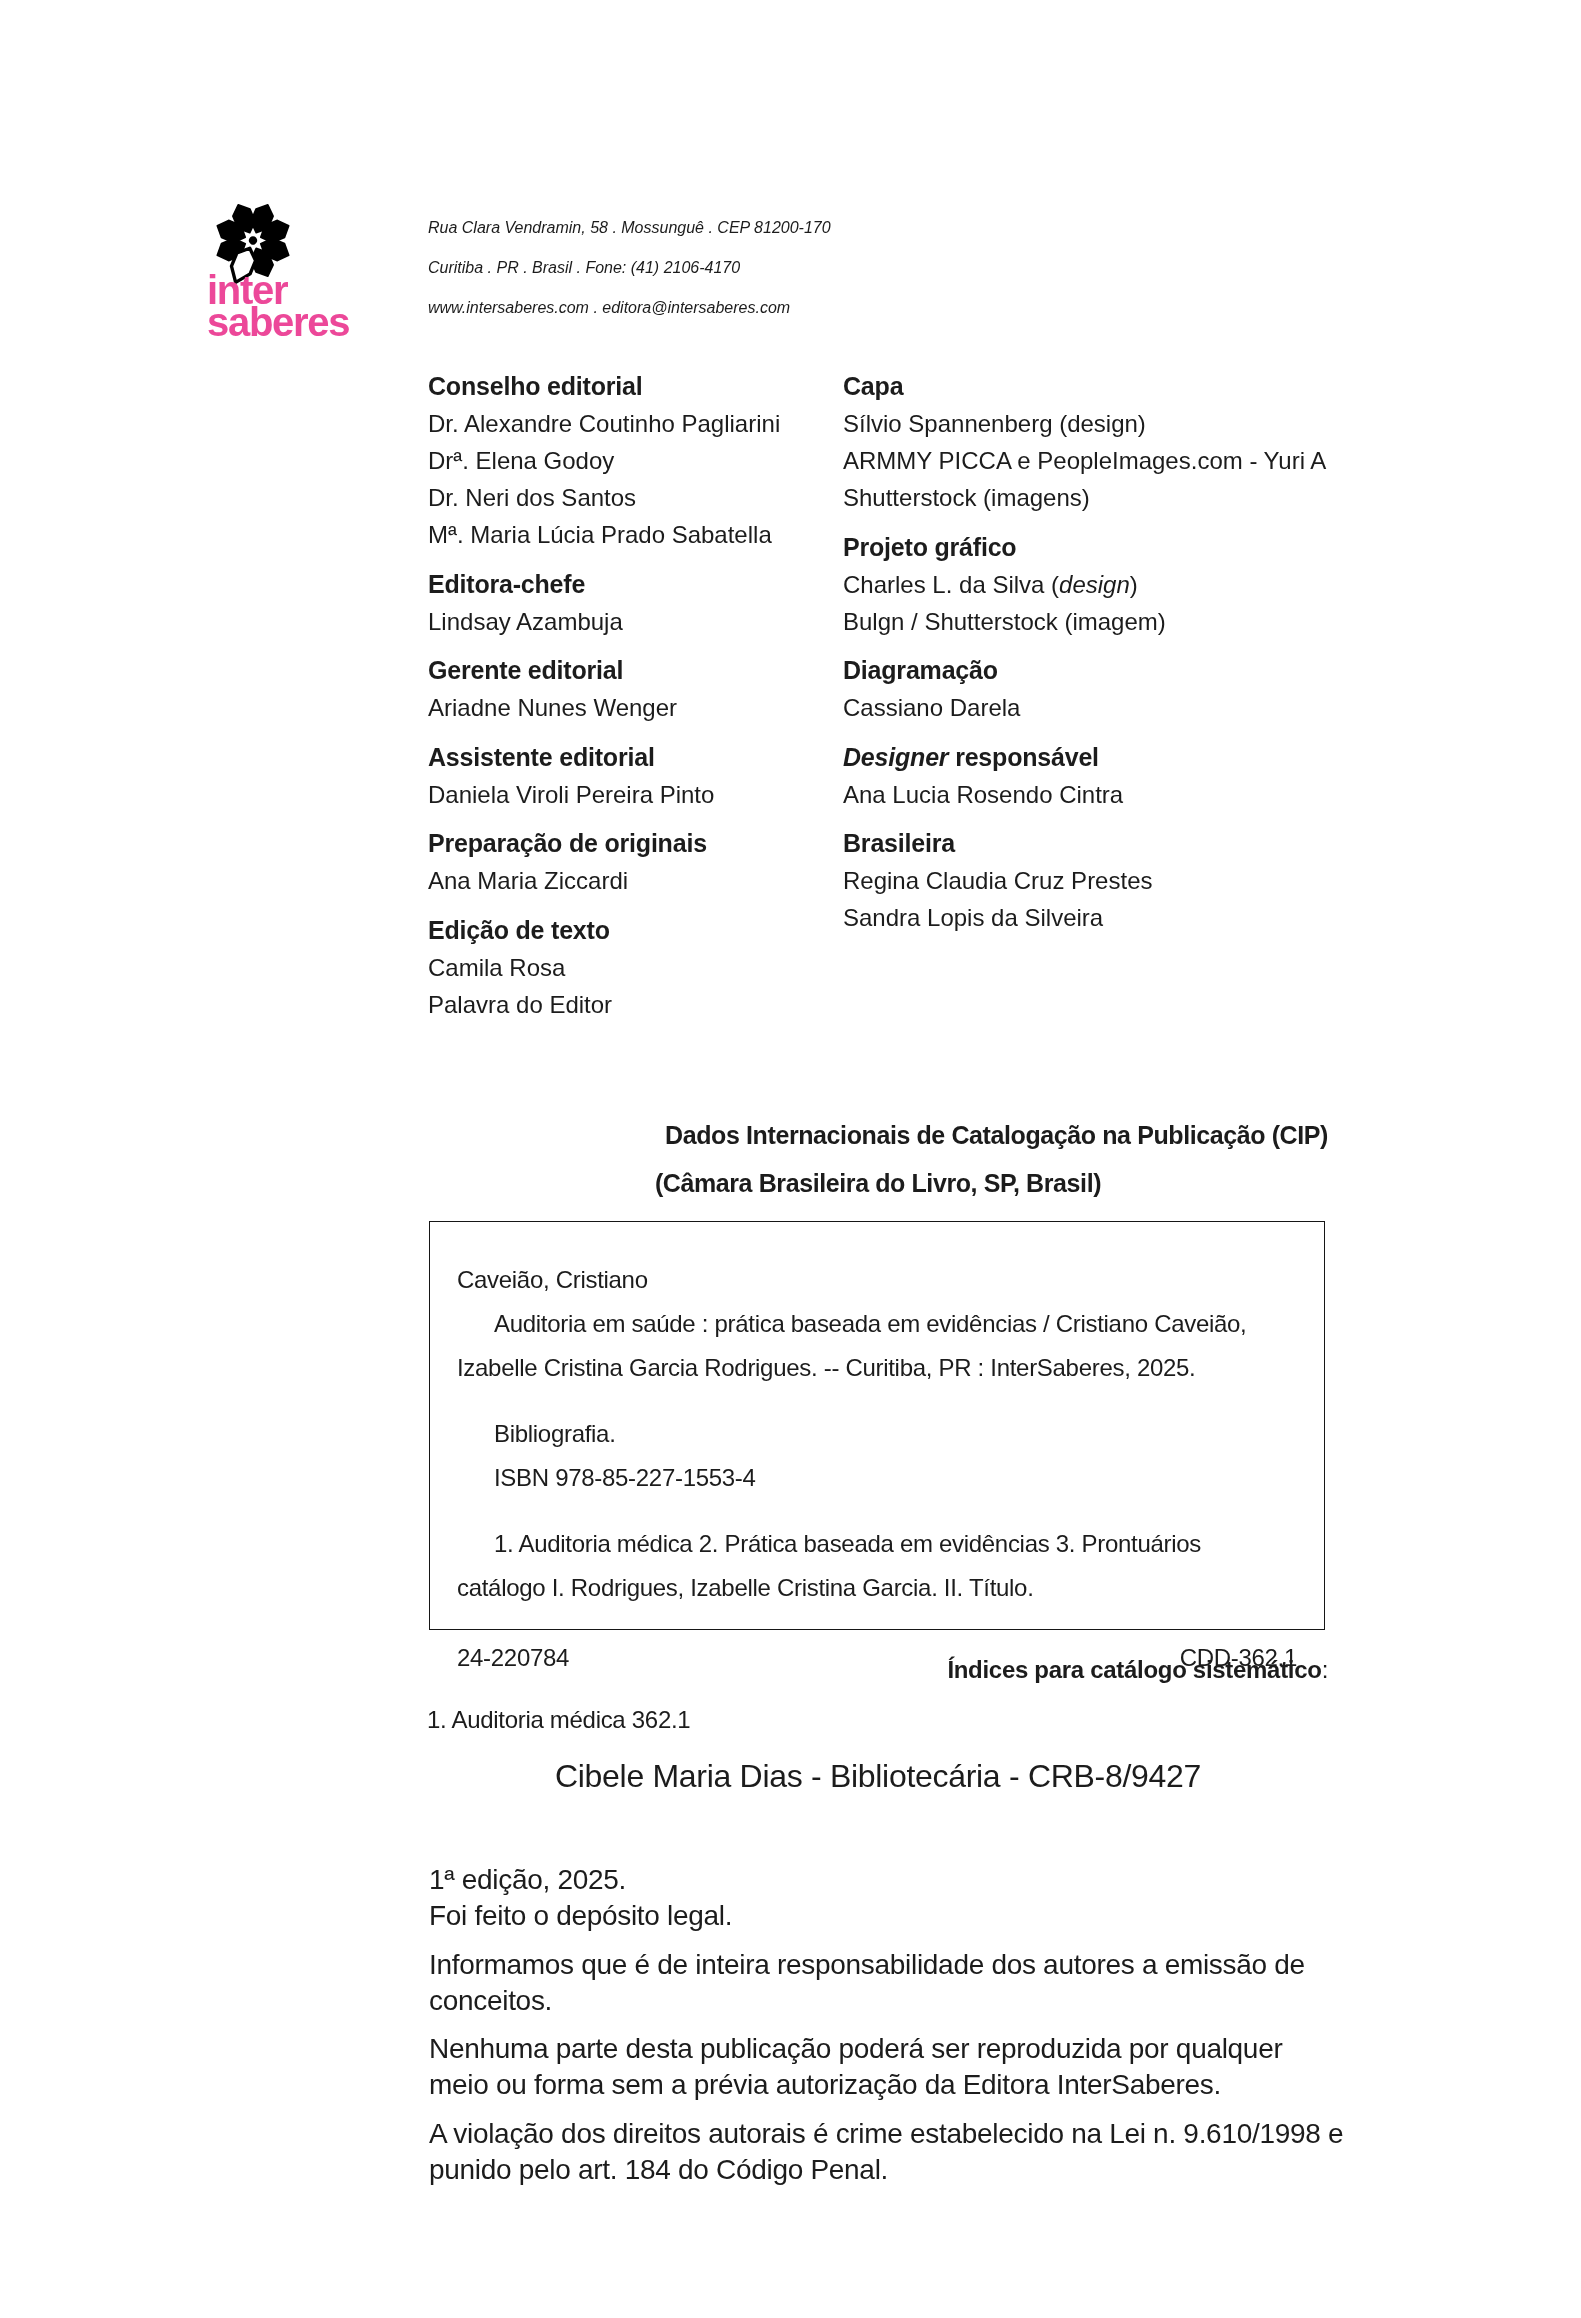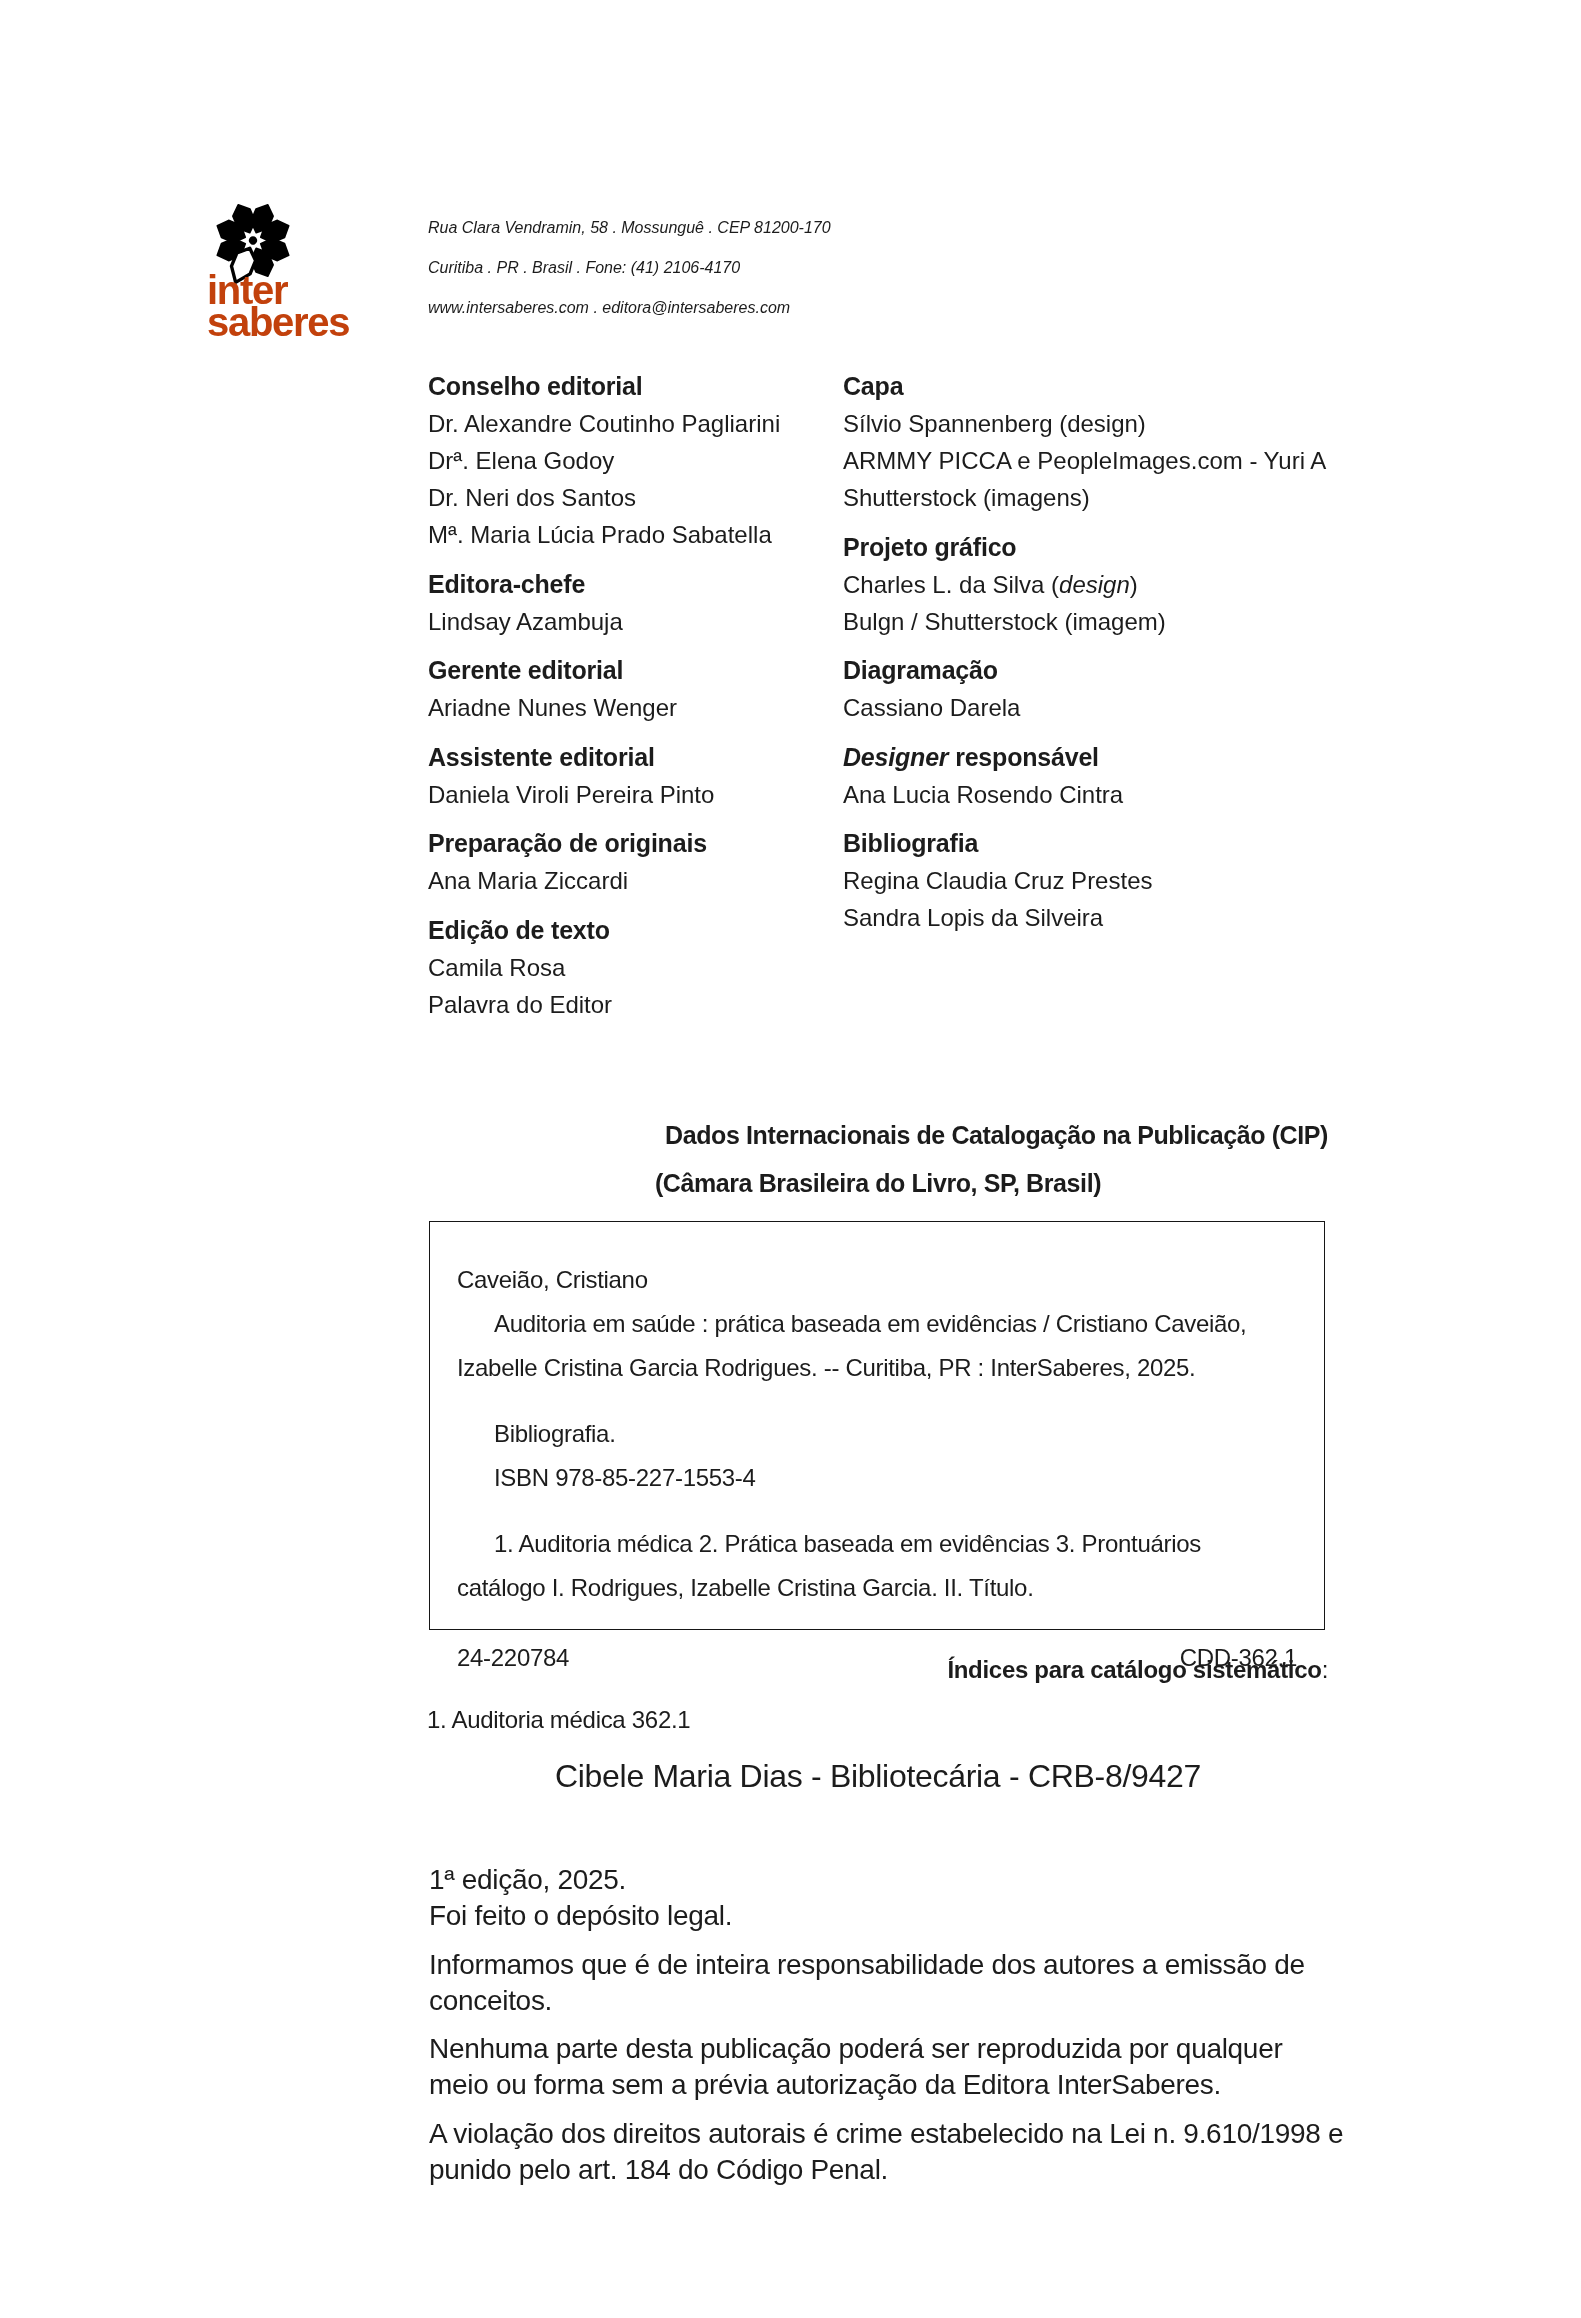--- a/index.html
+++ b/index.html
@@ -3,21 +3,21 @@
 <meta charset="utf-8">
 <style>
   html,body{margin:0;padding:0;background:#ffffff;}
   .page{
     position:relative;width:1581px;height:2319px;background:#ffffff;overflow:hidden;
     font-family:"Liberation Sans","DejaVu Sans",sans-serif;color:#1c1c1c;
   }
   
   .logo{position:absolute;left:207px;top:196px;width:178px;}
   .logo svg{display:block;margin-left:3.6px;}
-  .logo-text{font-weight:700;font-size:40px;line-height:32px;letter-spacing:-1.3px;color:#c2410c;margin-top:-10.7px;}
+  .logo-text{font-weight:700;font-size:40px;line-height:32px;letter-spacing:-1.3px;color:#ec4899;margin-top:-10.7px;}
   
   .addr{position:absolute;left:428px;top:208px;font-size:16px;line-height:40px;font-style:italic;}
   
   .credits{position:absolute;left:428px;top:368px;width:901px;display:flex;}
   .col-left{width:415px;}
   .col-right{width:486px;}
   .sec{margin-bottom:12.5px;}
   .sec h3{font-size:25px;font-weight:700;margin:0;line-height:37px;letter-spacing:-0.2px;}
   .cl{font-size:24px;line-height:37px;}
   
@@ -124,21 +124,21 @@
       </div>
       <div class="sec">
         <h3>Diagramação</h3>
         <div class="cl">Cassiano Darela</div>
       </div>
       <div class="sec">
         <h3><i>Designer</i><span> responsável</span></h3>
         <div class="cl">Ana Lucia Rosendo Cintra</div>
       </div>
       <div class="sec">
-        <h3>Bibliografia</h3>
+        <h3>Brasileira</h3>
         <div class="cl">Regina Claudia Cruz Prestes</div>
         <div class="cl">Sandra Lopis da Silveira</div>
       </div>
     </div>
   </div>
 
   <div class="cip-title">Dados Internacionais de Catalogação na Publicação (CIP)</div>
   <div class="cip-sub">(Câmara Brasileira do Livro, SP, Brasil)</div>
 
   <div class="cipbox">

